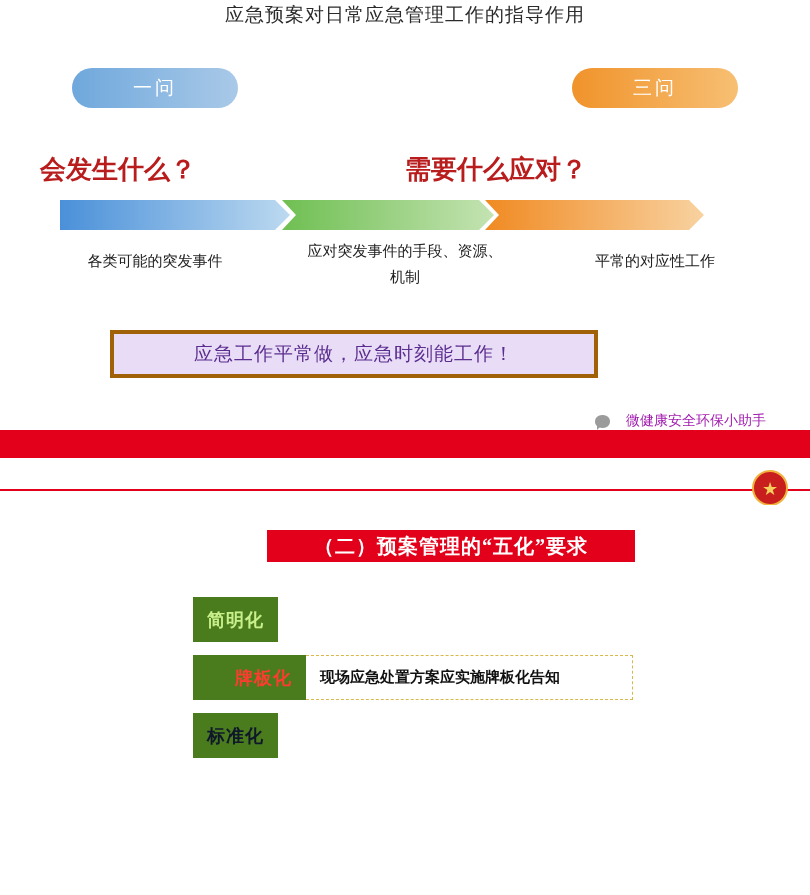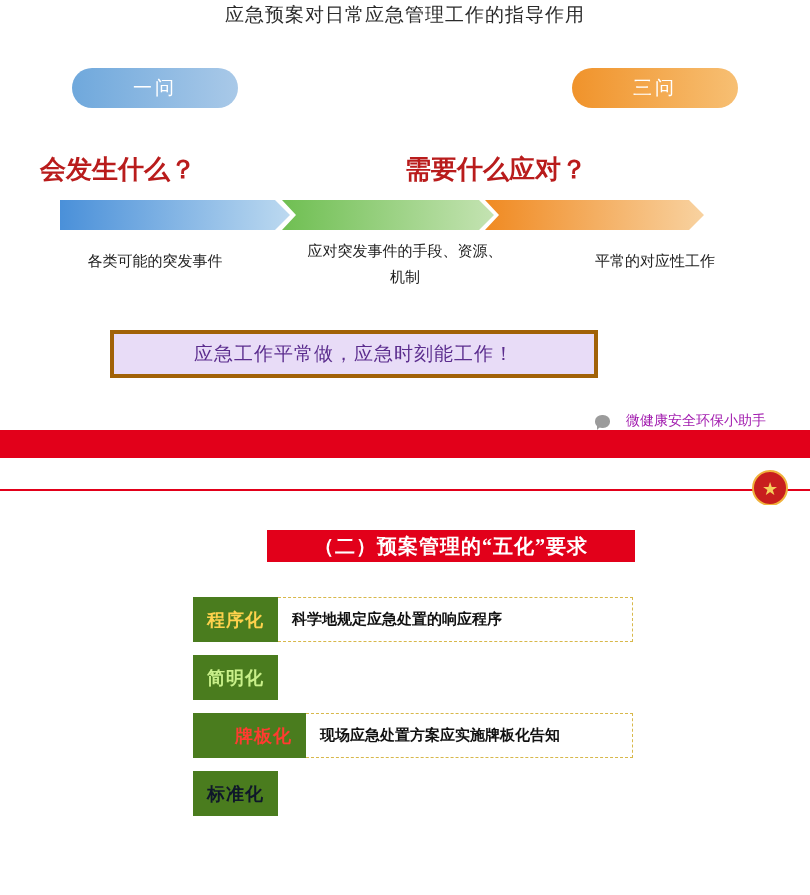--- a/index.html
+++ b/index.html
@@ -349,24 +349,20 @@
 <div class="band-white"></div>
 <div class="band-line"></div>
 <div class="band-gap"></div>
 <div class="emblem"></div>
 
 <div class="slide2">
   <div class="s2-title">（二）预案管理的“五化”要求</div>
 
   <div class="rows">
     <div class="row">
-      <div class="tag t1">程序化</div>
-      <div class="desc">科学地规定应急处置的响应程序</div>
-    </div>
-    <div class="row">
       <div class="tag t3">简明化</div>
     </div>
     <div class="row">
       <div class="tag t4">牌板化</div>
       <div class="desc">现场应急处置方案应实施牌板化告知</div>
     </div>
     <div class="row">
       <div class="tag t5">标准化</div>
     </div>
   </div>

